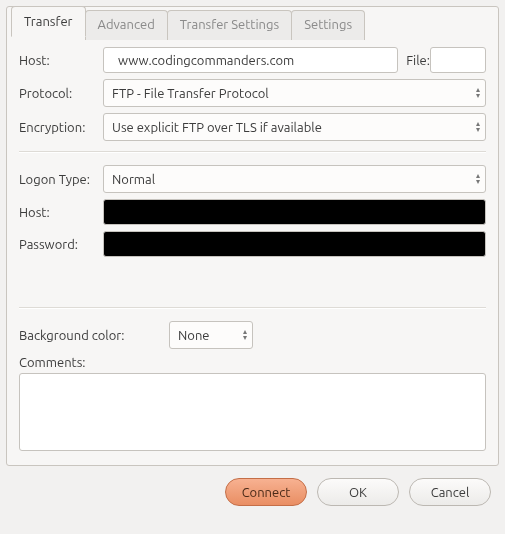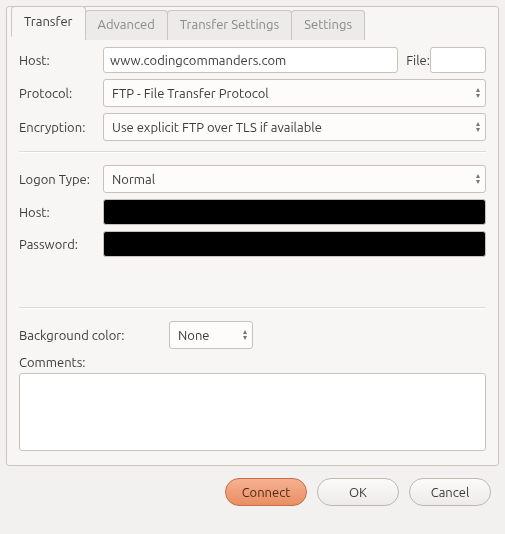--- a/index.html
+++ b/index.html
@@ -68,21 +68,21 @@
     flex: 0 0 auto;
     color: #3c3c3c;
   }
   .lbl.wide { width: 150px; }
   .text-input {
     flex: 1 1 auto;
     height: 26px;
     border: 1px solid #c6c3be;
     border-radius: 3px;
     background: #ffffff;
-    padding: 3px 6px;
+    padding: 3px 14px;
     font-family: inherit;
     font-size: 13px;
     color: #3c3c3c;
   }
   .text-input.short { flex: 0 0 56px; width: 56px; }
   .text-input.black {
     background: #000000;
     color: #000000;
   }
   .combo {

